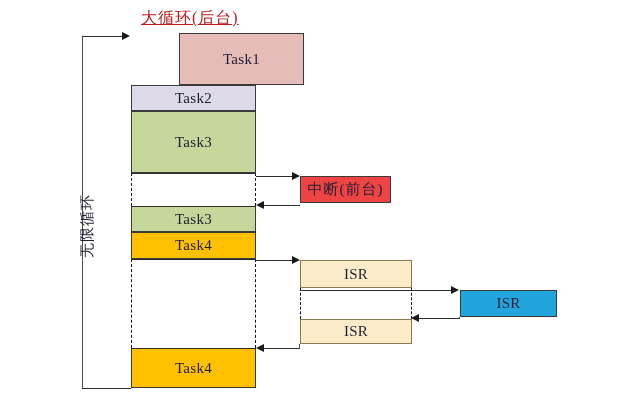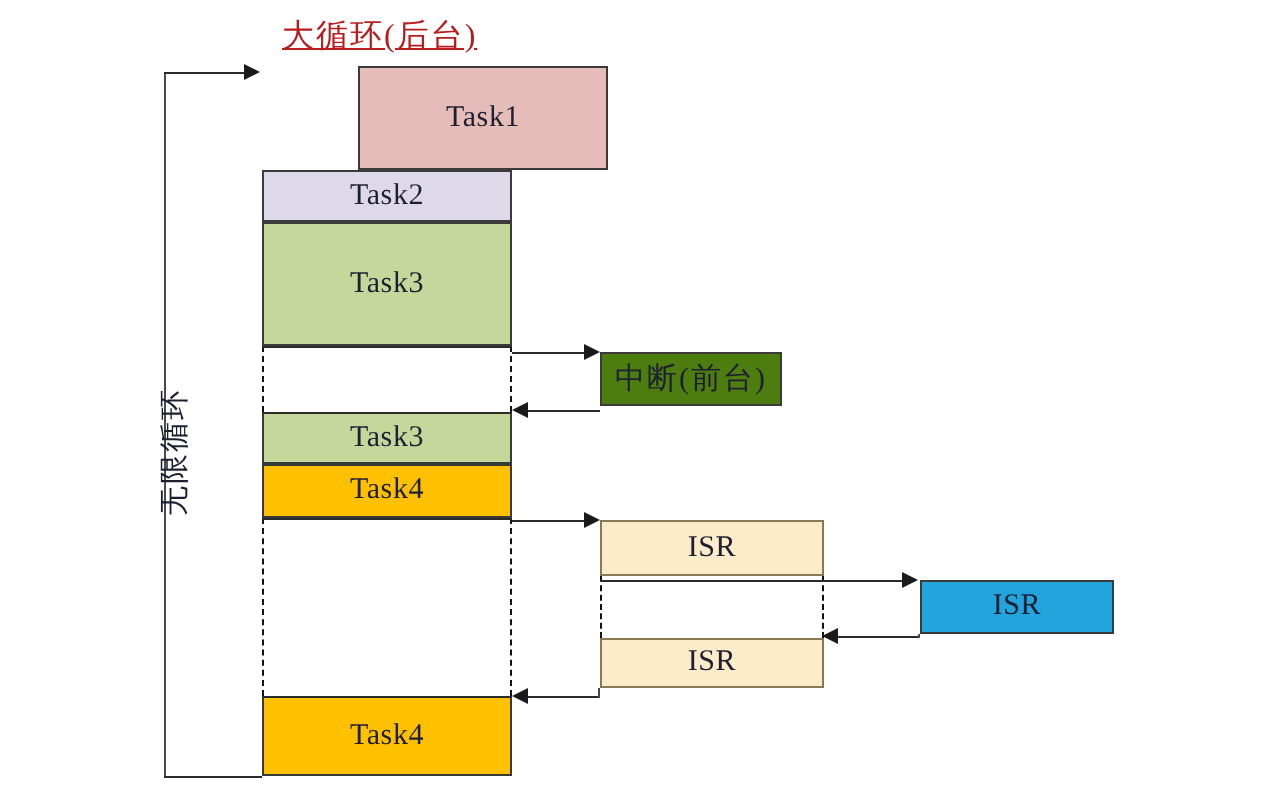--- a/index.html
+++ b/index.html
@@ -112,21 +112,21 @@
   <div class="hline" style="left:131px; top:206px; width:125px;"></div>
 
   <div class="dash" style="left:131px; top:259px; height:89px;"></div>
   <div class="dash" style="left:255px; top:259px; height:89px;"></div>
   <div class="hline" style="left:131px; top:259px; width:125px;"></div>
   <div class="hline" style="left:131px; top:348px; width:125px;"></div>
 
   <div class="hline" style="left:256px; top:176px; width:38px;"></div>
   <div class="arrowhead right" style="left:292px; top:171.5px;"></div>
 
-  <div class="blk cn" style="left:300px; top:176px; width:91px; height:27px; background:#4d7c0f;">中断(前台)</div>
+  <div class="blk cn" style="left:300px; top:176px; width:91px; height:27px; background:#ef4444;">中断(前台)</div>
 
   <div class="hline" style="left:264px; top:205px; width:36px;"></div>
   <div class="arrowhead left" style="left:256px; top:200.5px;"></div>
 
   <div class="hline" style="left:256px; top:260px; width:38px;"></div>
   <div class="arrowhead right" style="left:292px; top:255.5px;"></div>
 
   <div class="blk" style="left:300px; top:260px; width:112px; height:28px; background:#fcecc9; border-color:#8a7a52;">ISR</div>
 
   <div class="dash" style="left:300px; top:288px; height:31px;"></div>

